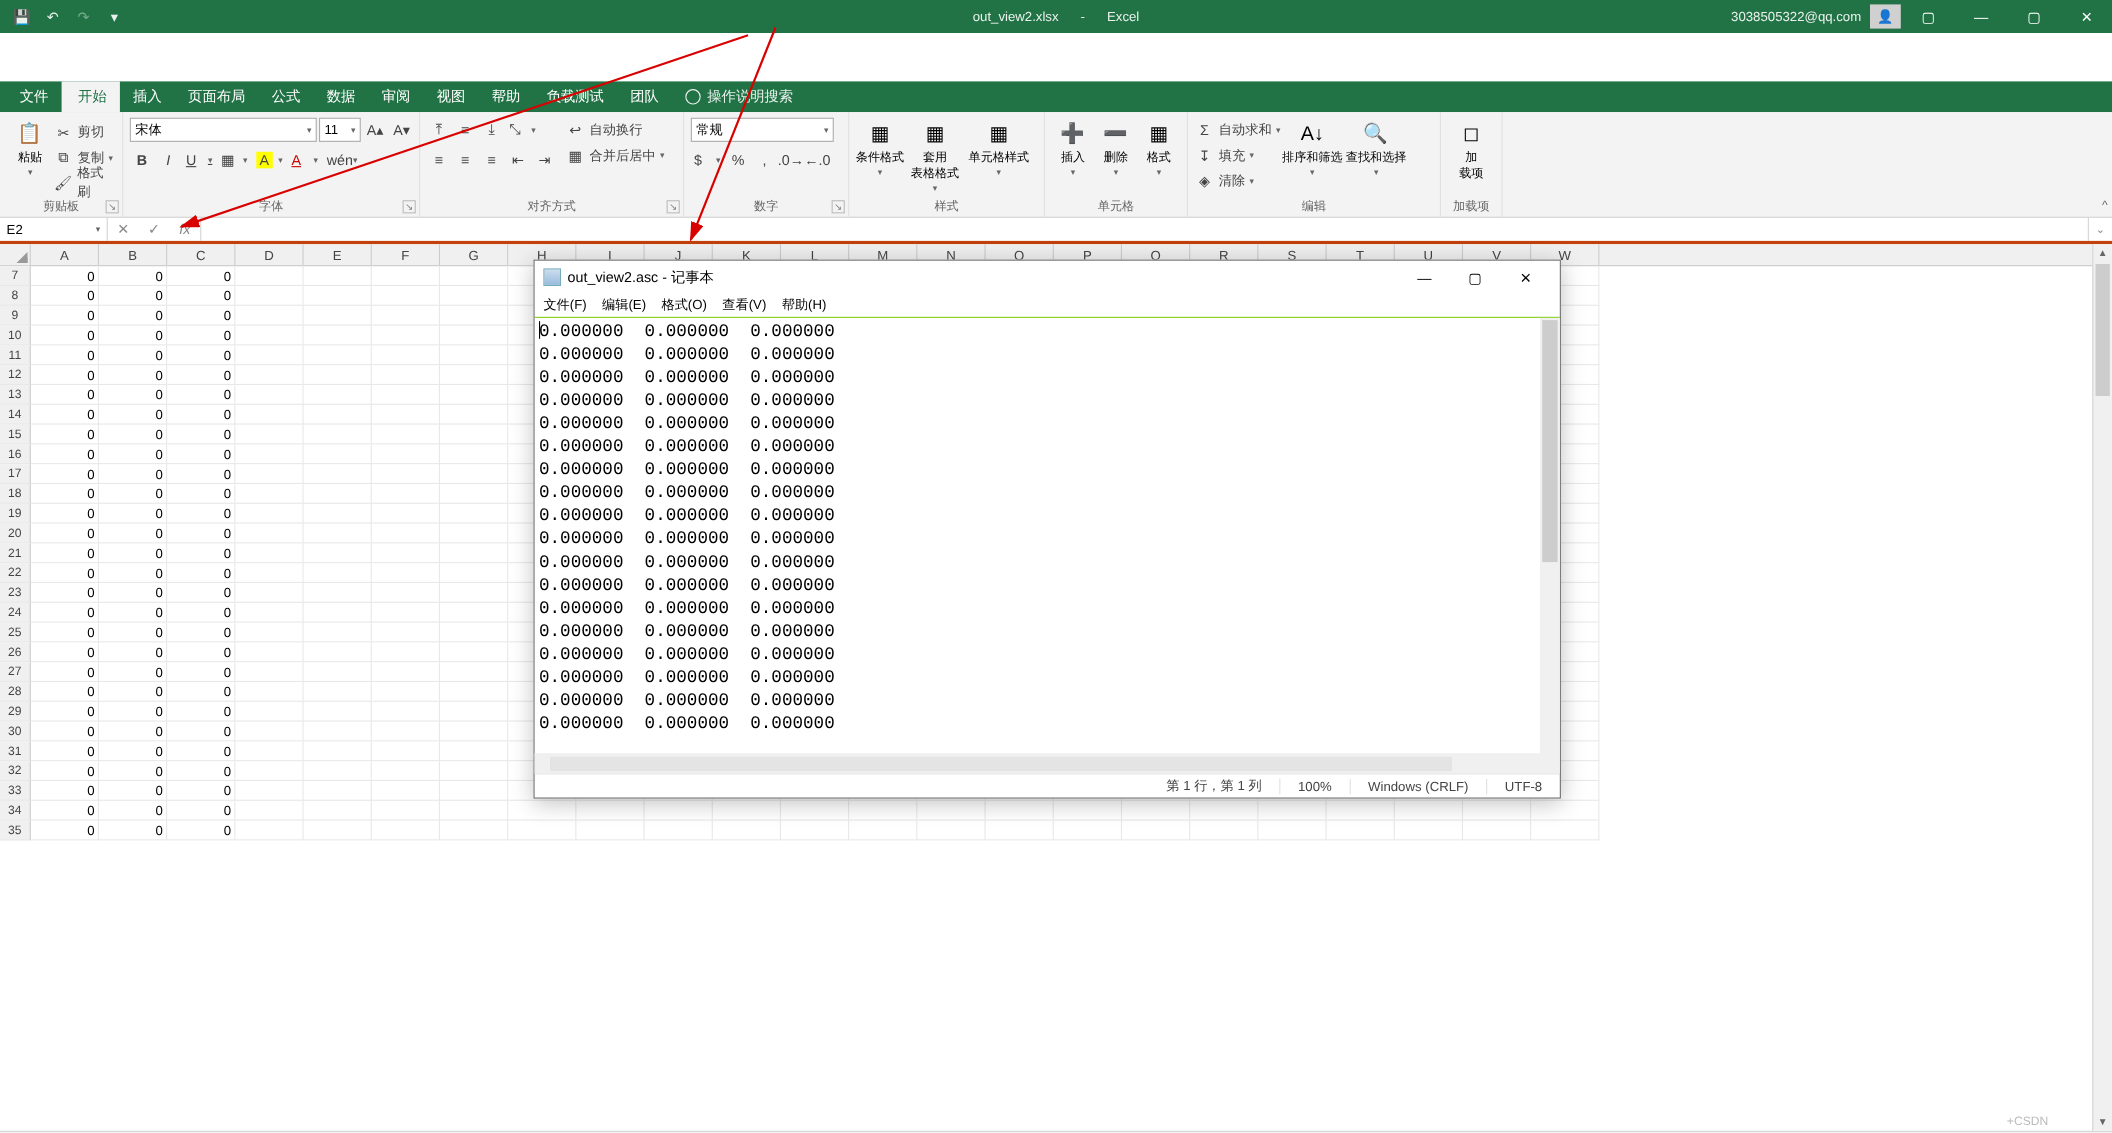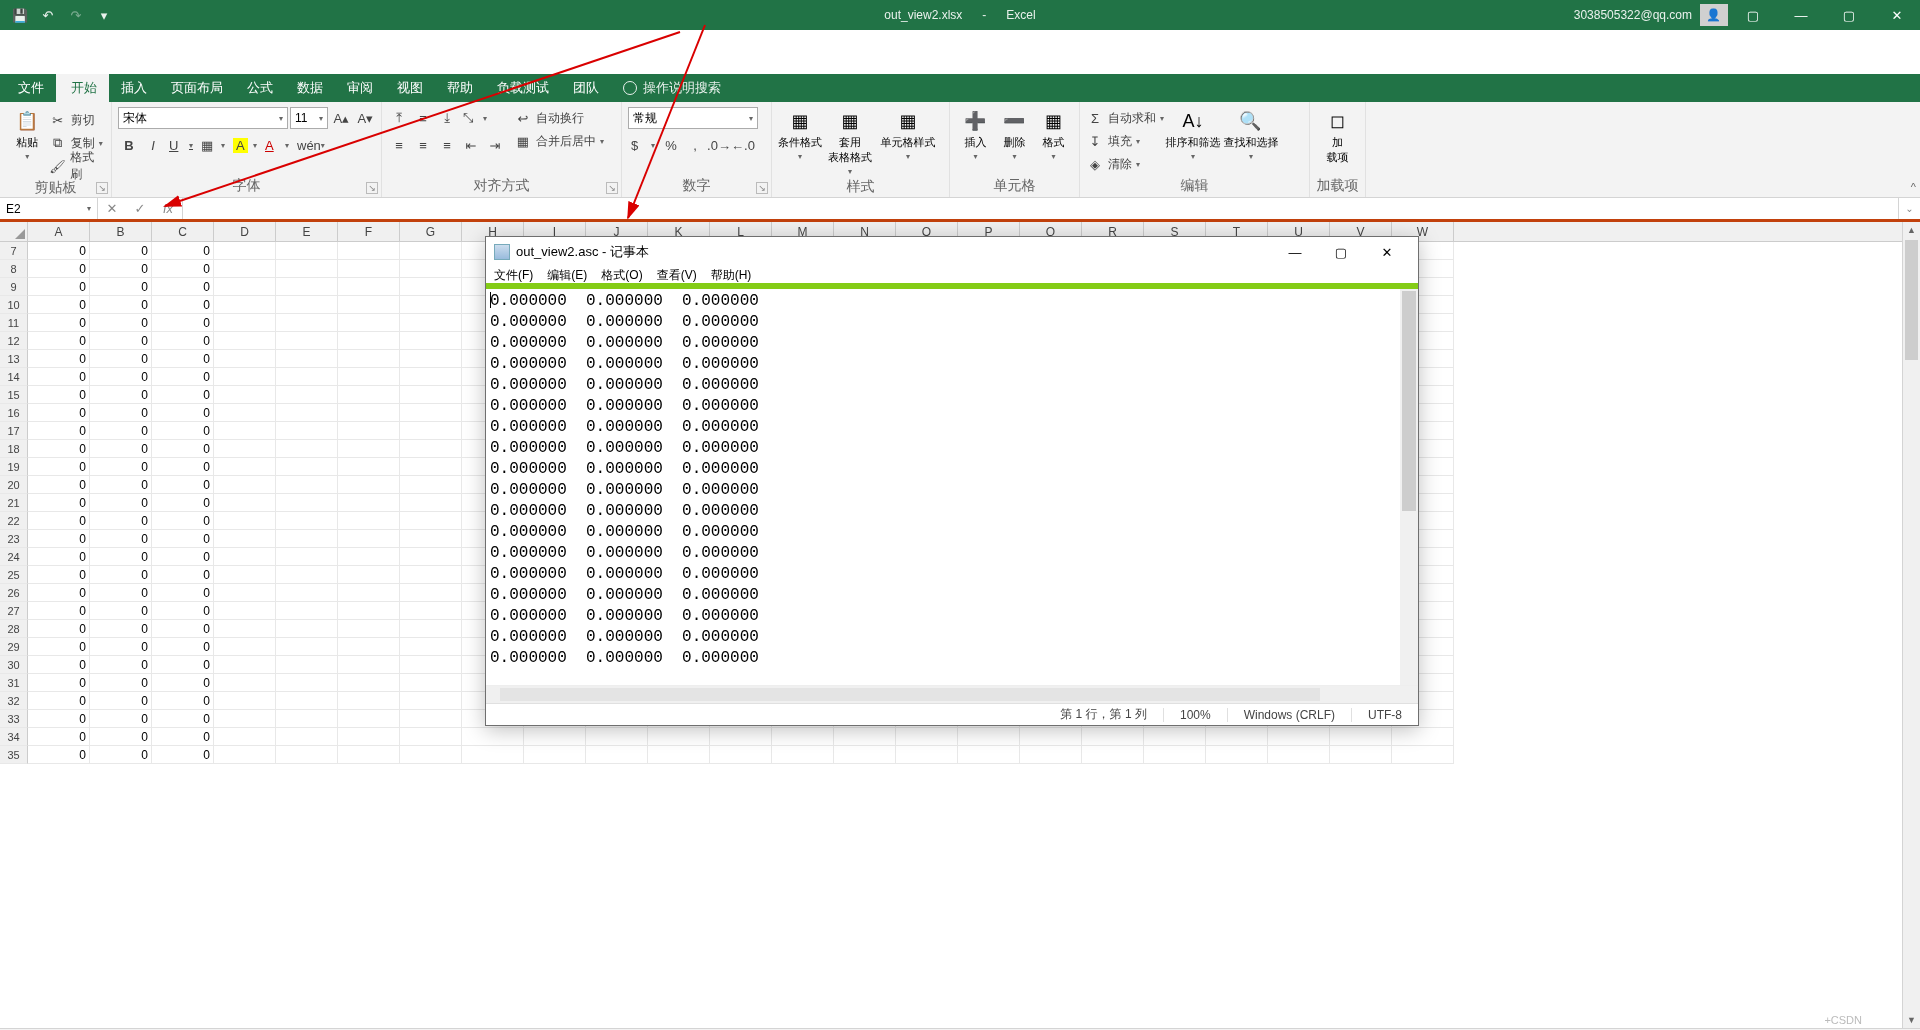--- a/index.html
+++ b/index.html
@@ -15,21 +15,21 @@
 .titlebar .right .wbtn{width:46px;height:30px;display:flex;align-items:center;justify-content:center;font-size:13px;}
 
 .tabs{height:28px;background:#217346;display:flex;align-items:flex-end;color:#fff;font-size:13px;padding-left:6px;margin-top:44px;}
 .tabs .tab{padding:5px 12px;cursor:pointer;}
 .tabs .tab.active{background:#f3f3f3;color:#217346;padding-left:15px;}
 .tabs .tell{display:flex;align-items:center;gap:6px;padding:5px 12px;opacity:.9;}
 .tabs .bulb{width:14px;height:14px;border:1px solid #fff;border-radius:50%;position:relative;}
 
 .ribbon{height:96px;background:#f3f3f3;border-bottom:1px solid #d4d4d4;display:flex;position:relative;}
 .group{border-right:1px solid #e1e1e1;display:flex;flex-direction:column;padding:3px 6px 0;position:relative;}
-.group .label{font-size:14px;color:#666;text-align:center;padding:2px 0;}
+.group .label{font-size:11px;color:#666;text-align:center;padding:2px 0;}
 .group .body{flex:1;display:flex;align-items:flex-start;}
 .group .dlglnch{position:absolute;right:3px;bottom:3px;width:12px;height:12px;font-size:9px;color:#888;border:1px solid #bbb;display:flex;align-items:center;justify-content:center;}
 .bigbtn{width:44px;display:flex;flex-direction:column;align-items:center;padding-top:4px;font-size:11px;gap:2px;}
 .ico{width:24px;height:24px;display:flex;align-items:center;justify-content:center;font-size:18px;}
 .minirow{display:flex;align-items:center;gap:4px;height:22px;font-size:12px;color:#444;}
 .minirow .mi{width:18px;height:18px;display:flex;align-items:center;justify-content:center;font-size:13px;}
 .fontbox{width:170px;height:22px;border:1px solid #ababab;background:#fff;font-size:12px;padding:1px 4px;display:flex;align-items:center;justify-content:space-between;}
 .sizebox{width:38px;height:22px;border:1px solid #ababab;background:#fff;font-size:12px;padding:1px 4px;display:flex;align-items:center;justify-content:space-between;}
 .dd{font-size:8px;color:#666;}
 .btnrow{display:flex;gap:2px;}
@@ -74,21 +74,21 @@
 .status .vbtn{width:22px;height:18px;border:1px solid #bbb;display:flex;align-items:center;justify-content:center;font-size:10px;}
 .status .vbtn.active{background:#d6e9dd;border-color:#217346;}
 .zslider{width:90px;height:4px;background:#cfcfcf;position:relative;}
 .zslider .zt{position:absolute;top:-4px;left:50%;width:6px;height:12px;background:#666;}
 
 .notepad{position:absolute;left:485px;top:236px;width:934px;height:490px;background:#fff;border:1px solid #6f6f6f;box-shadow:0 4px 20px rgba(0,0,0,.25);display:flex;flex-direction:column;font-size:13px;}
 .np-title{height:30px;display:flex;align-items:center;padding:0 8px;gap:6px;}
 .np-title .npico{width:16px;height:16px;background:linear-gradient(#cde,#9bd);border:1px solid #7ab;}
 .np-title .npbtns{margin-left:auto;display:flex;}
 .np-title .npbtns .nb{width:46px;height:30px;display:flex;align-items:center;justify-content:center;font-size:13px;}
-.np-menu{height:22px;display:flex;gap:14px;padding:0 8px;font-size:12px;border-bottom:6px solid #84cc16;align-items:center;}
+.np-menu{height:22px;display:flex;gap:14px;padding:0 8px;font-size:12px;border-bottom:1px solid #84cc16;align-items:center;}
 .np-body{flex:1;overflow:hidden;padding:2px 4px;font-family:Consolas,"Courier New",monospace;font-size:16px;white-space:pre;position:relative;line-height:21px;}
 .np-body .caret{position:absolute;left:4px;top:3px;width:1px;height:16px;background:#000;}
 .np-scroll{position:absolute;right:0;top:52px;bottom:40px;width:18px;background:#f0f0f0;}
 .np-scroll .thumb{position:absolute;left:2px;right:2px;top:2px;height:220px;background:#cdcdcd;}
 .np-hscroll{height:18px;background:#f0f0f0;border-top:1px solid #eee;position:relative;}
 .np-hscroll .thumb{position:absolute;top:2px;bottom:2px;left:14px;width:820px;background:#e4e4e4;}
 .np-status{height:22px;border-top:1px solid #e0e0e0;display:flex;align-items:center;font-size:12px;color:#444;}
 .np-status .seg{padding:0 16px;border-left:1px solid #e0e0e0;}
 .np-status .seg:first-child{border:none;margin-left:auto;}
 

